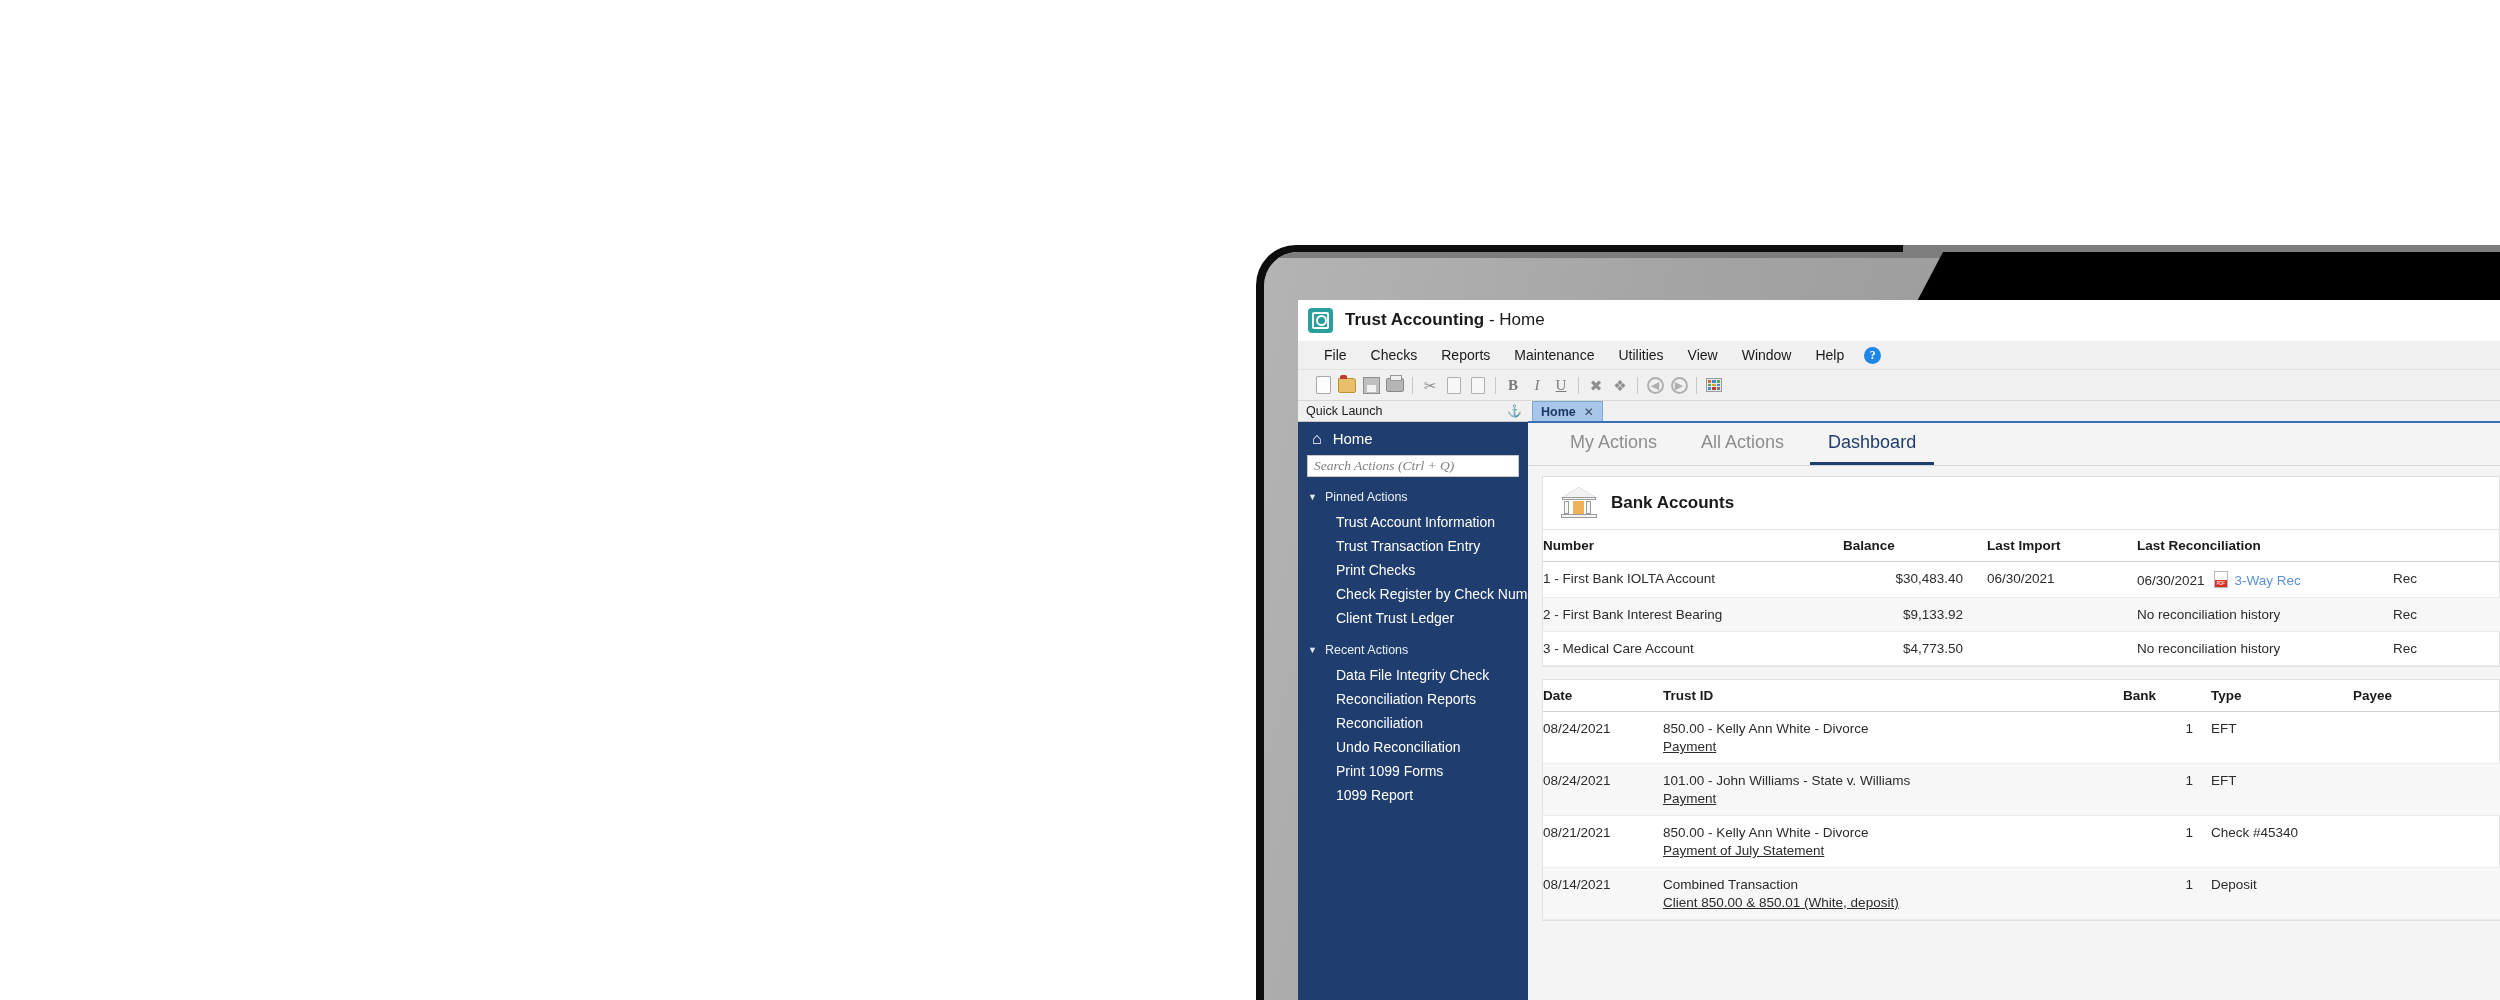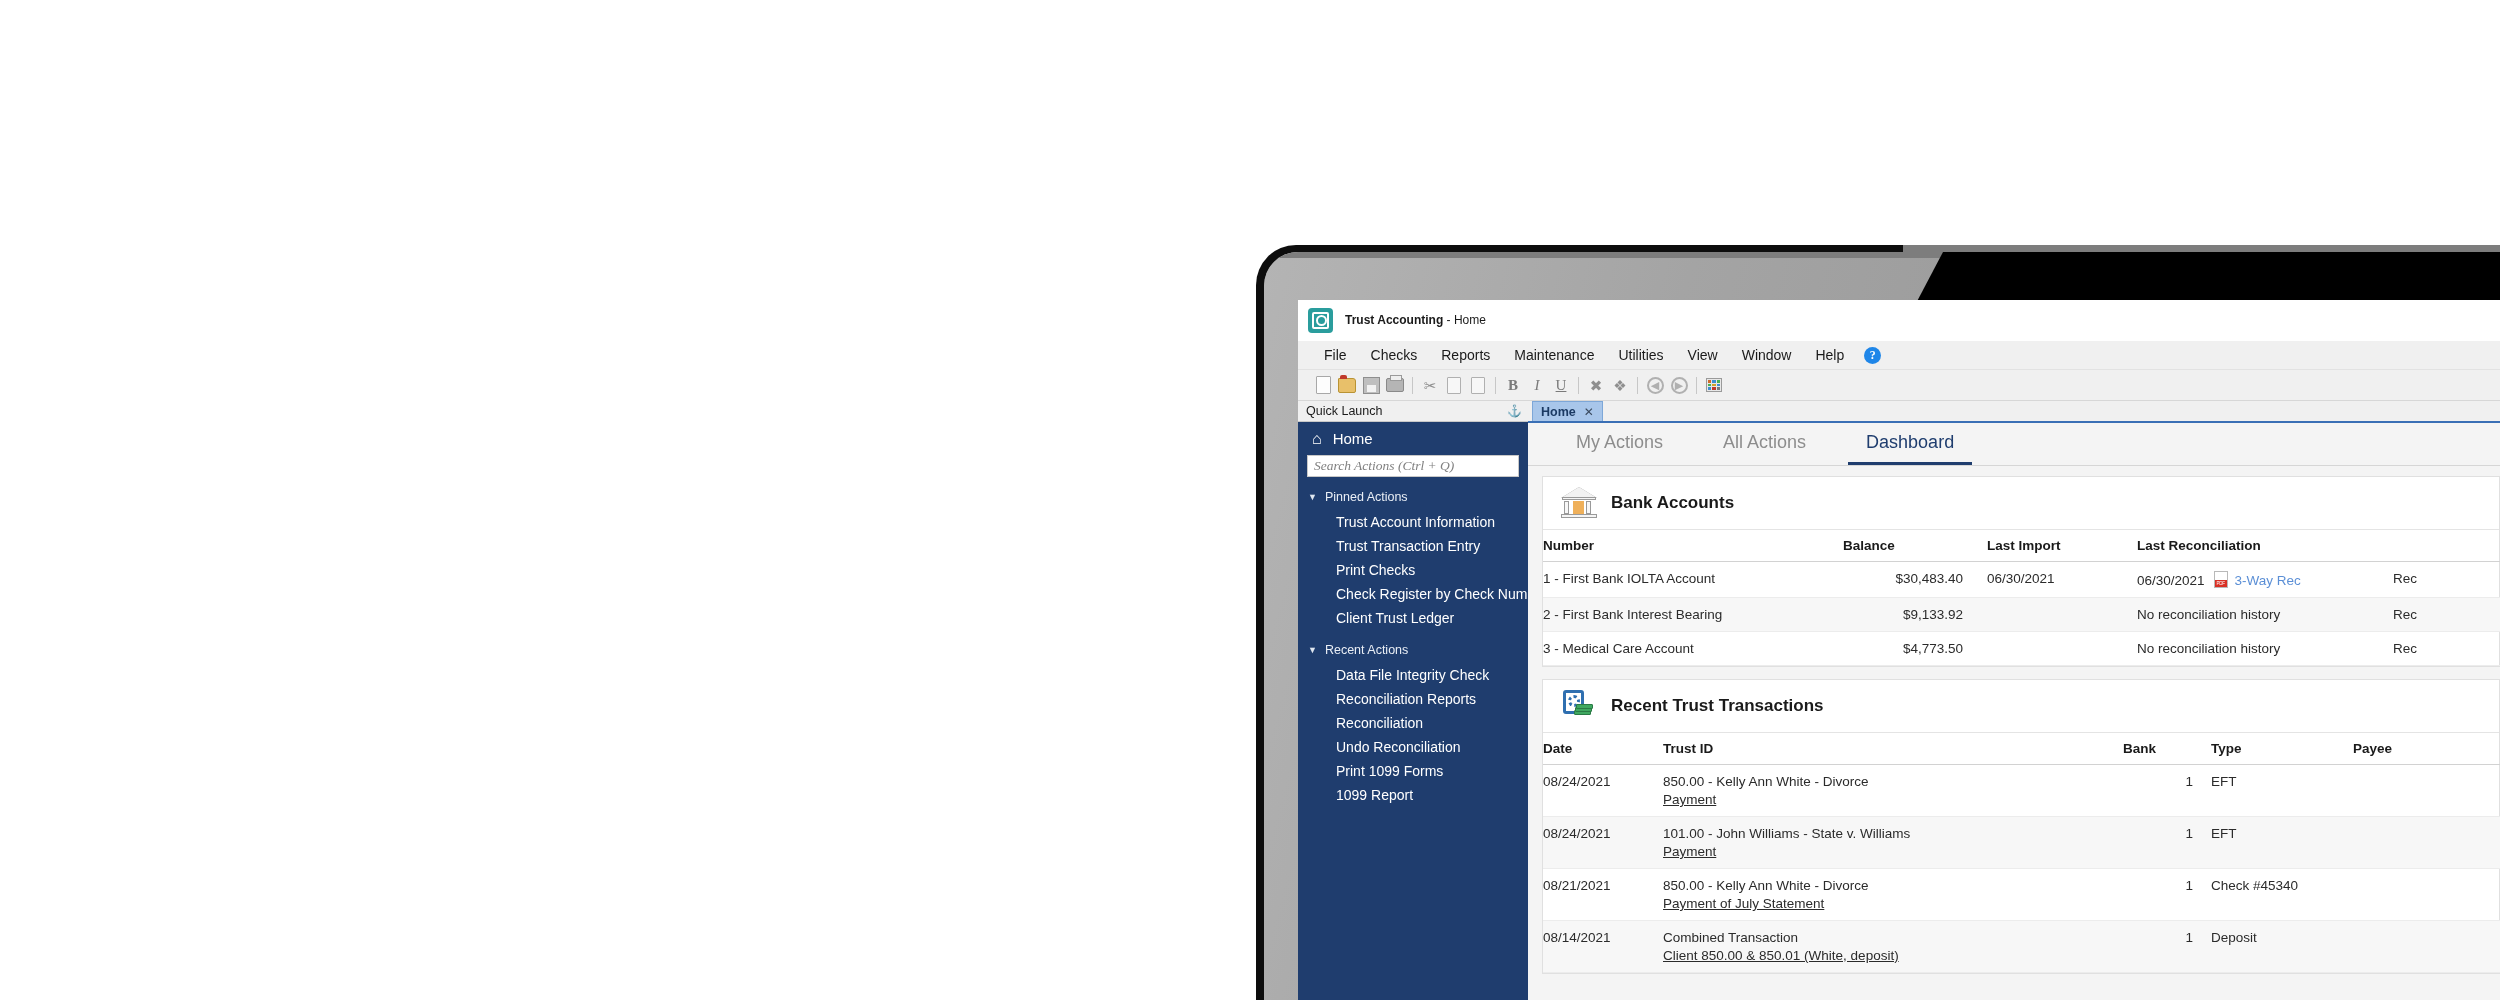--- a/index.html
+++ b/index.html
@@ -85,21 +85,21 @@
   }
   .app-icon .dial {
     position: absolute; left: 8px; top: 7px;
     width: 11px; height: 11px;
     border: 2px solid #ffffff;
     border-radius: 50%;
     box-sizing: border-box;
   }
   .title-text {
     margin-left: 12px;
-    font-size: 12px;
+    font-size: 17px;
     font-weight: bold;
     color: #1a1a1a;
     white-space: nowrap;
   }
   .title-text .sub { font-weight: normal; }
 
   
   .menubar {
     height: 28px;
     background: #f0f0f0;
@@ -226,22 +226,22 @@
     padding: 0 8px;
     font-size: 12.5px; font-weight: bold; color: #1b3a63;
   }
   .doc-tab .x { font-size: 12px; font-weight: normal; color: #3a4a5e; }
 
   .subtabs {
     height: 42px;
     background: #f4f4f4;
     border-bottom: 1px solid #d6d6d6;
     display: flex; align-items: center;
-    padding-left: 30px;
-    gap: 24px;
+    padding-left: 24px;
+    gap: 8px;
   }
   .subtab {
     font-size: 18px;
     color: #8d8d8d;
     padding: 8px 18px 9px 18px;
     cursor: default;
     border-bottom: 3px solid transparent;
   }
   .subtab.active {
     color: #1f3d6e;
@@ -528,32 +528,20 @@
                   <td class="num">$4,773.50</td>
                   <td style="padding-left:24px"></td>
                   <td class="ital" style="padding-left:24px">No reconciliation history</td>
                   <td class="lnk">Rec</td>
                 </tr>
               </tbody>
             </table>
           </div>
 
           <div class="card">
-            <div class="card-head">
-              <span class="safe-ic">
-                <span class="box"></span>
-                  <span class="dial2"></span>
-                <span class="money">
-                    <i></i>
-                    <i></i>
-                    <i></i>
-                  </span>
-              </span>
-              <span class="card-title">Recent Trust Transactions</span>
-            </div>
             <table class="grid">
               <colgroup>
                 <col style="width:120px">
                   <col style="width:460px">
                   <col style="width:70px">
                 <col style="width:160px">
                   <col style="width:160px">
               </colgroup>
               <thead>
                 <tr>

